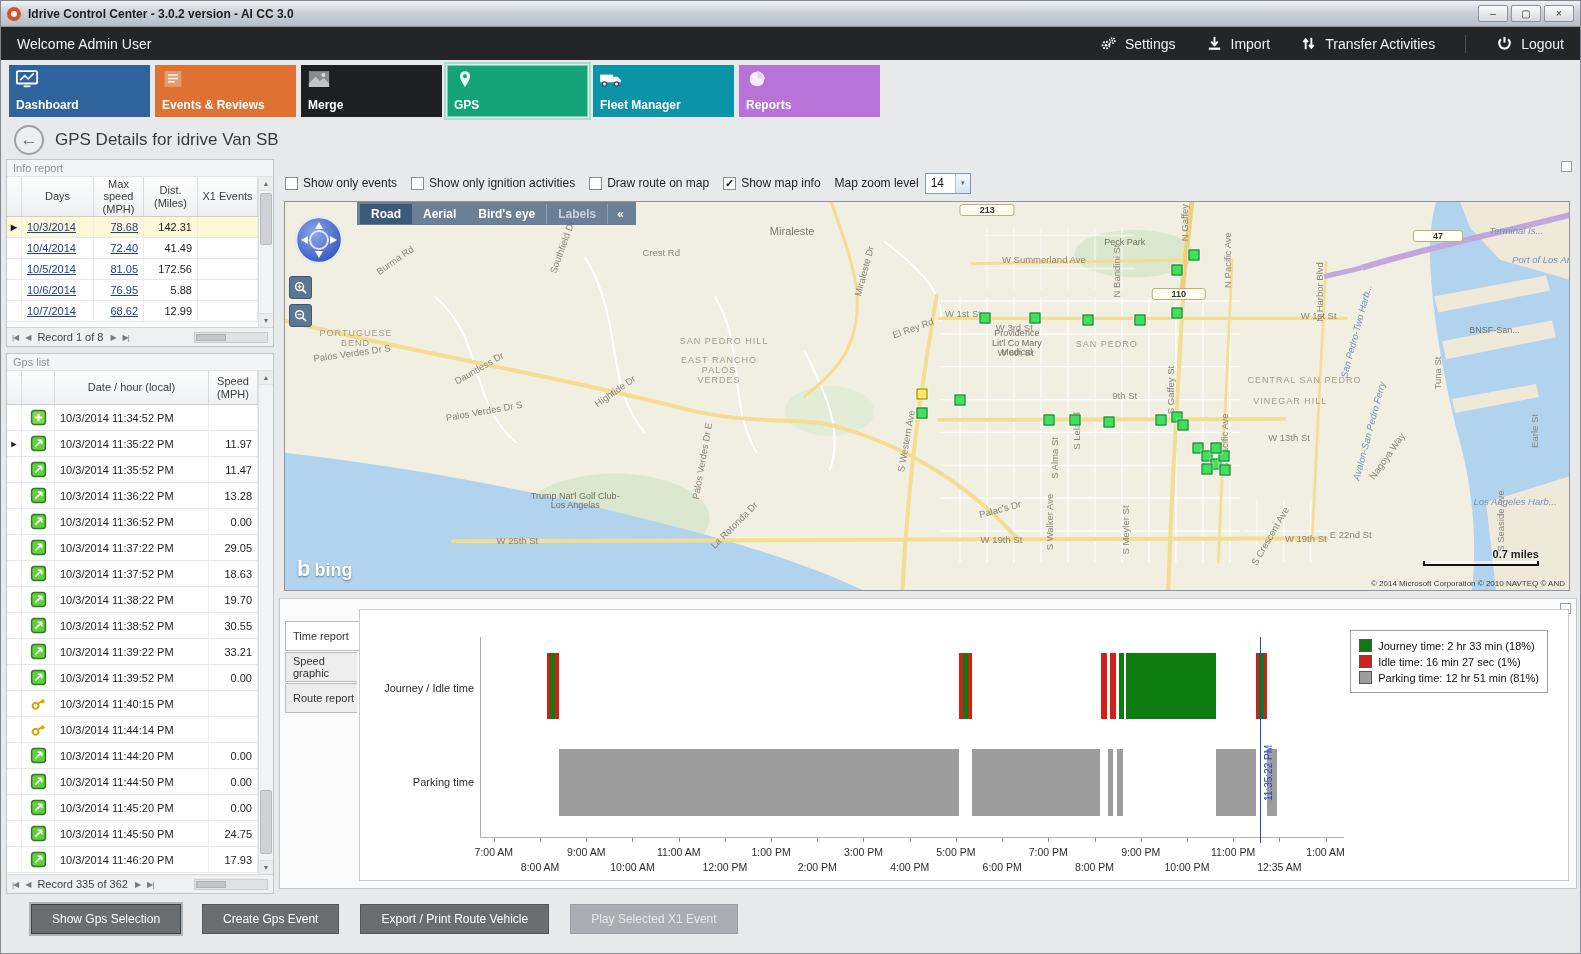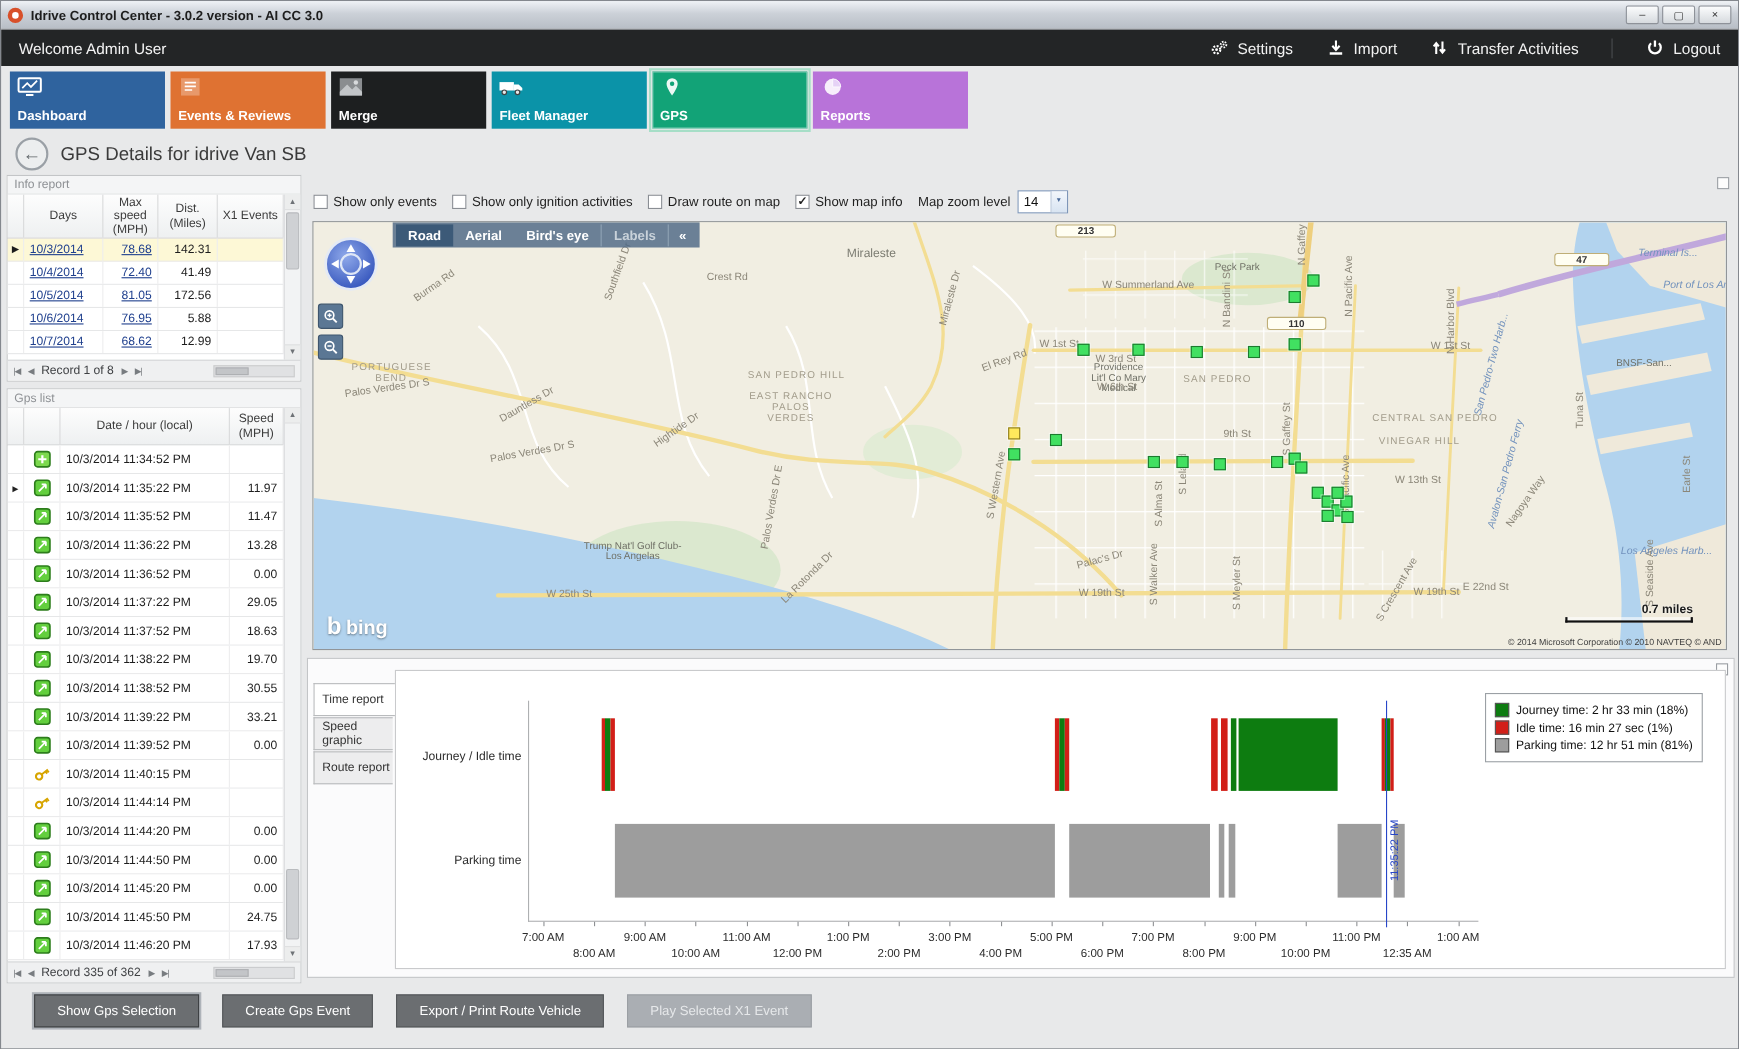--- a/index.html
+++ b/index.html
@@ -242,39 +242,39 @@
     <div class="module-tile" style="background: rgb(29, 31, 32);">
       <span class="icn m-icon">
         <svg viewBox="0 0 20 16">
           <rect x="1" y="1" width="18" height="14" fill="#8a8d90"></rect>
           <path d="M1 12 L7 6 L11 10 L14 7 L19 12 L19 15 L1 15 Z" fill="#c2c5c8"></path>
           <circle cx="14" cy="4.5" r="1.8" fill="#d8dadc"></circle>
         </svg>
       </span>
       <span class="m-label">Merge</span>
     </div>
+    <div class="module-tile selected" style="background: rgb(18, 163, 119);">
+      <span class="icn m-icon">
+        <svg viewBox="0 0 20 16">
+          <path d="M10 1 a4.5 4.5 0 0 1 4.5 4.5 C14.5 9 10 15 10 15 S5.5 9 5.5 5.5 A4.5 4.5 0 0 1 10 1 Z" fill="#fff" opacity="0.92"></path>
+          <circle cx="10" cy="5.5" r="1.8" fill="#12a377"></circle>
+        </svg>
+      </span>
+      <span class="m-label">GPS</span>
+    </div>
     <div class="module-tile" style="background: rgb(11, 147, 168);">
       <span class="icn m-icon">
         <svg viewBox="0 0 22 16">
           <rect x="1" y="4" width="12" height="7" fill="#fff"></rect>
           <path d="M13 6 h4 l3 3 v2 h-7 Z" fill="#fff"></path>
           <circle cx="5" cy="12.5" r="1.9" fill="#e8e8e8" stroke="#444"></circle>
           <circle cx="16" cy="12.5" r="1.9" fill="#e8e8e8" stroke="#444"></circle>
         </svg>
       </span>
       <span class="m-label">Fleet Manager</span>
-    </div>
-    <div class="module-tile selected" style="background: rgb(18, 163, 119);">
-      <span class="icn m-icon">
-        <svg viewBox="0 0 20 16">
-          <path d="M10 1 a4.5 4.5 0 0 1 4.5 4.5 C14.5 9 10 15 10 15 S5.5 9 5.5 5.5 A4.5 4.5 0 0 1 10 1 Z" fill="#fff" opacity="0.92"></path>
-          <circle cx="10" cy="5.5" r="1.8" fill="#12a377"></circle>
-        </svg>
-      </span>
-      <span class="m-label">GPS</span>
     </div>
     <div class="module-tile" style="background: rgb(184, 115, 217);">
       <span class="icn m-icon">
         <svg viewBox="0 0 16 16">
           <circle cx="8" cy="8" r="6.5" fill="#fff" opacity="0.88"></circle>
           <path d="M8 8 L8 1.5 A6.5 6.5 0 0 1 14.5 8 Z" fill="#e6d2f6" stroke="#fff" stroke-width="0.6"></path>
         </svg>
       </span>
       <span class="m-label">Reports</span>
     </div>

